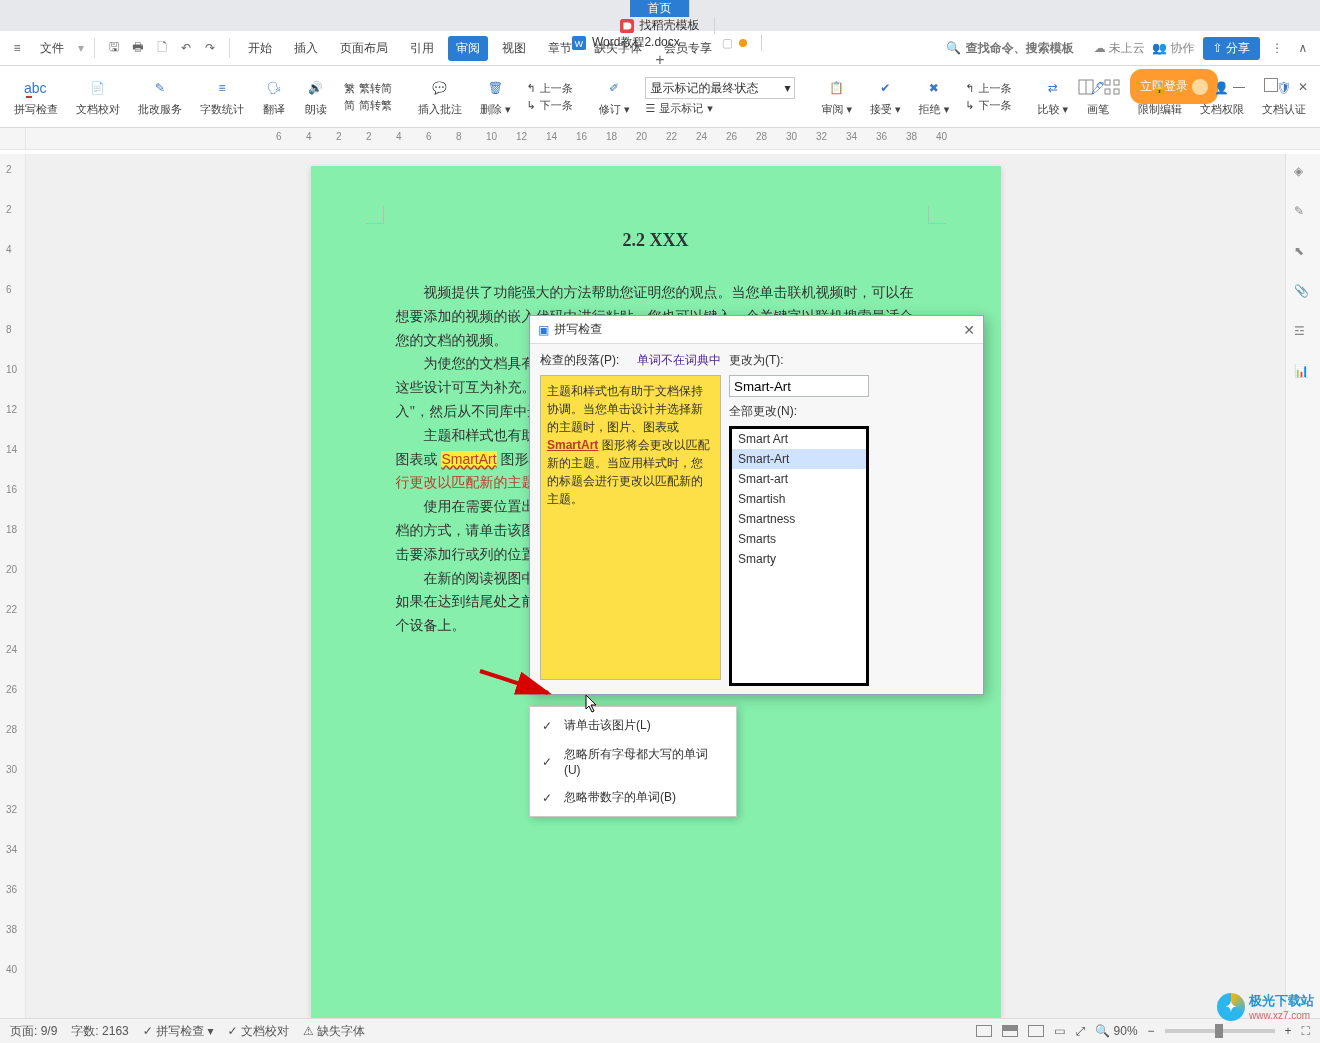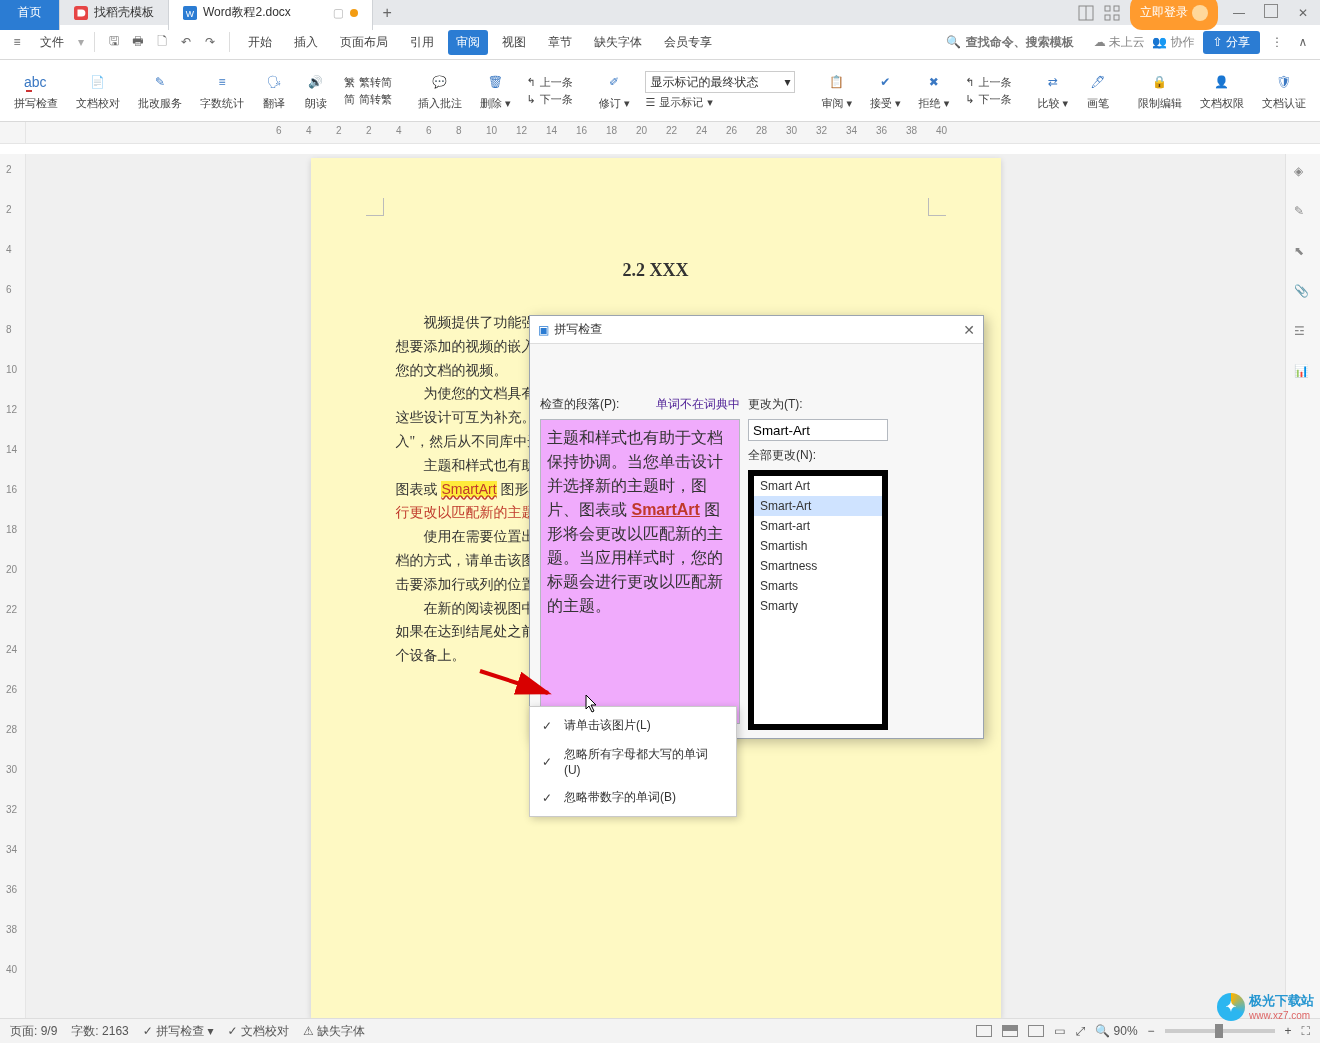--- a/index.html
+++ b/index.html
@@ -1,19 +1,19 @@
 <!DOCTYPE html>
 <html><head>
 <meta charset="utf-8">
 <style>
 * { margin:0; padding:0; box-sizing:border-box; font-family:"Microsoft YaHei",Arial,sans-serif; }
 body { width:1320px; height:1043px; background:#fff; overflow:hidden; position:relative; font-size:12px; color:#333; }
 
 
-.titlebar { height:25px; background:#e6e8eb; display:flex; align-items:center; }
+.titlebar { height:31px; background:#e6e8eb; display:flex; align-items:center;flex-direction:column; }
 .tab { height:35px; display:flex; align-items:center; padding:0 14px; gap:6px; border-right:1px solid #d0d3d7; cursor:pointer; }
 .tab.home { background:#2b7cd3; color:#fff; min-width:60px; justify-content:center; }
 .tab.active { background:#fff; }
 .tab .icon { width:14px; height:14px; }
 .tab .dot-u { width:8px;height:8px;border-radius:50%;background:#f39c12; }
 .addtab { width:28px; text-align:center; color:#666; font-size:16px; }
 .title-right { margin-left:auto; display:flex; align-items:center; gap:10px; padding-right:6px; }
 .pill { background:#ff9b2e; color:#fff; border-radius:12px; padding:9px 10px; display:flex; align-items:center; gap:4px; }
 .winbtn { width:22px; text-align:center; color:#666; }
 .sq { width:14px;height:14px;border:1px solid #888;display:inline-block; }
@@ -44,47 +44,47 @@
 .ruler-row { height:22px; background:#f5f5f5; border-bottom:1px solid #e5e5e5; display:flex; }
 .corner { width:26px; border-right:1px solid #e5e5e5; }
 .hruler { flex:1; position:relative; font-size:10px; color:#888; }
 .hruler span { position:absolute; top:3px; }
 
 
 .work { position:absolute; top:154px; left:0; right:35px; bottom:25px; background:#f0f0f0; display:flex; }
 .vruler { width:26px; background:#f5f5f5; border-right:1px solid #e5e5e5; position:relative; font-size:10px; color:#888; }
 .vruler span { position:absolute; left:6px; }
 .page-area { flex:1; overflow:hidden; display:flex; justify-content:center; }
-.page { width:690px; background:#fef9c3; box-shadow:0 2px 6px rgba(0,0,0,.15); padding:102px 85px; position:relative; margin-top:4px; }
+.page { width:690px; background:#86efac; box-shadow:0 2px 6px rgba(0,0,0,.15); padding:64px 85px; position:relative; margin-top:12px; }
 .page h2 { text-align:center; font-family:"Times New Roman",serif; font-weight:bold; font-size:18px; margin-bottom:30px; }
 .page p { font-size:14px; line-height:1.7; text-indent:2em; font-family:"SimSun",serif; }
 .smart { background:#ffeb3b; color:#c0392b; text-decoration:underline wavy #c0392b; }
 .chg { color:#c0392b; }
 .page .crop { position:absolute; width:18px; height:18px; border-color:#bbb; }
 .crop.tl { top:40px; left:55px; border-left:1px solid #bbb; border-top:1px solid #bbb; transform:rotate(180deg);}
 .crop.tr { top:40px; right:55px; border-right:1px solid #bbb; border-top:1px solid #bbb; transform:rotate(180deg);}
 
 
 .sidepanel { position:absolute; top:154px; right:0; width:35px; bottom:25px; background:#f6f6f6; border-left:1px solid #e2e2e2; display:flex; flex-direction:column; align-items:center; padding-top:10px; gap:22px; color:#888; }
 .sidepanel .s-ico { width:18px; height:18px; }
 
 
 .dialog { position:absolute; left:529px; top:315px; width:455px; background:#f7f7f7; border:1px solid #9aa3af; box-shadow:3px 3px 12px rgba(0,0,0,.25); font-size:12px; }
 .dlg-title { height:28px; display:flex; align-items:center; padding:0 8px; background:#fff; border-bottom:1px solid #ddd; }
 .dlg-title .ico { color:#2b7cd3; margin-right:5px; }
 .dlg-title .close { margin-left:auto; color:#666; font-size:14px; }
 .dlg-body { padding:8px 10px; }
 .dlg-row { display:flex; gap:8px; }
-.col { display:flex; flex-direction:column; gap:6px;margin-top:44px; }
+.col { display:flex; flex-direction:column; gap:6px; }
 .lbl2 { font-size:12px; color:#333; }
 .bluelink { color:#4c1d95; }
-.txtbox { border:1px solid #b4b9c0; background:#f0abfc; padding:6px; width:200px; height:305px; font-size:16px; line-height:1.5; overflow:hidden; }
+.txtbox { border:1px solid #b4b9c0; background:#fde047; padding:6px; width:181px; height:305px; font-size:12px; line-height:1.5; overflow:hidden; }
 .txtbox .red { color:#c0392b; font-weight:bold; text-decoration:underline; }
 .inp { border:1px solid #b4b9c0; background:#fff; height:22px; padding:2px 4px; width:140px; }
-.listbox { border:6px solid #000000; background:#fff; width:140px; height:260px; }
+.listbox { border:3px solid #000000; background:#fff; width:140px; height:260px; }
 .listbox div { padding:3px 6px; }
 .listbox .sel-item { background:#cfe3ff; }
 .btncol { display:flex; flex-direction:column; gap:10px; }
 .dbtn { width:90px; height:24px; border:1px solid #b4b9c0; background:#fdfdfd; display:flex; align-items:center; justify-content:center; cursor:pointer; }
 .dbtn.disabled { color:#aaa; background:#eee; }
 .dlg-foot { display:flex; align-items:center; padding:6px 10px 10px; gap:10px; }
 .optbtn { border:1px solid #6fa6e8; background:#e3f0ff; height:24px; padding:0 8px; display:flex; align-items:center; gap:4px; color:#333; }
 .optbtn .caret { color:#6fa6e8; }
 .tip { color:#2b7cd3; display:flex; align-items:center; gap:4px; }
 .dlg-foot .dbtn { margin-left:auto; }

